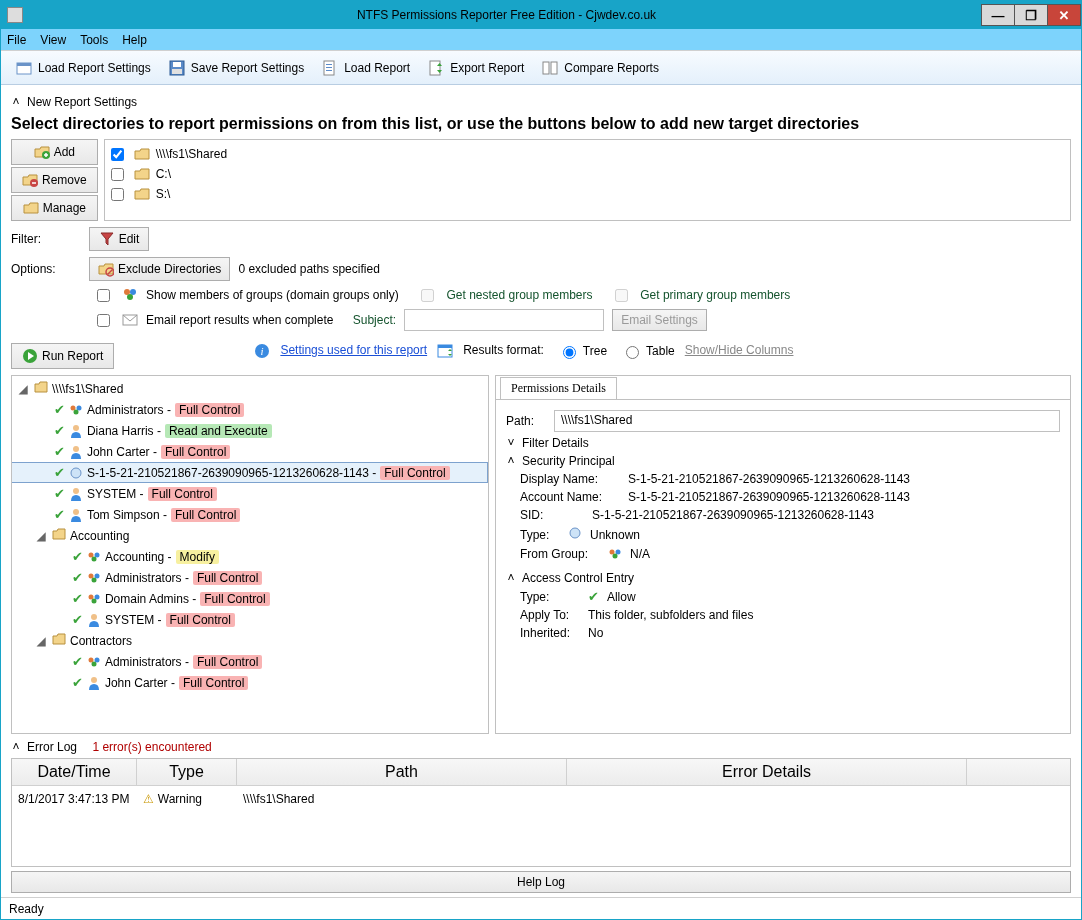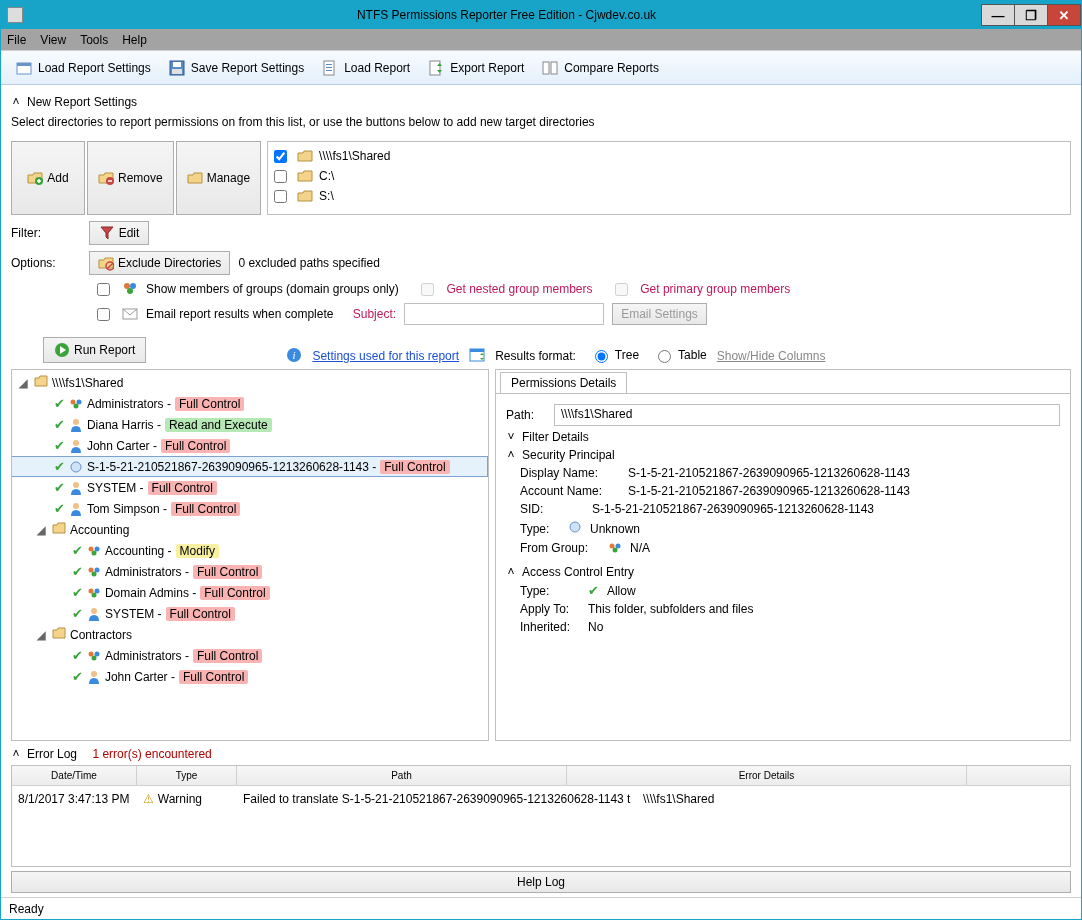--- a/index.html
+++ b/index.html
@@ -4,73 +4,73 @@
 <style>
   * { box-sizing: border-box; }
   html, body { margin:0; padding:0; font-family: "Segoe UI", Tahoma, sans-serif; font-size:12px; color:#000; background:#fff; }
   .window { width:1082px; height:920px; border:1px solid #18a4c8; display:flex; flex-direction:column; background:#fff; }
   .titlebar { height:28px; background:#18a4c8; display:flex; align-items:center; padding:0 0 0 6px; color:#000; }
   .titlebar .app-icon { width:16px; height:16px; background:#ddd; border:1px solid #888; margin-right:8px; }
   .titlebar .title { flex:1; text-align:center; font-size:12px; }
   .titlebar .win-btns { display:flex; }
   .titlebar .win-btn { width:34px; height:22px; border:1px solid #555; background:#d9d9d9; margin-left:-1px; display:flex; align-items:center; justify-content:center; font-weight:bold; font-size:13px; cursor:default; }
   .titlebar .win-btn.close { background:#c8453a; color:#fff; }
-  .menubar { height:22px; background:#a3a3a3; border-bottom:1px solid #d0d0d0; display:flex; align-items:center; padding:0 6px; gap:14px; }
+  .menubar { height:22px; background:#7dd3fc; border-bottom:1px solid #d0d0d0; display:flex; align-items:center; padding:0 6px; gap:14px; }
   .menubar span { cursor:default; }
   .toolbar { height:34px; background:linear-gradient(#f7fbff,#e4f0fb); border-bottom:1px solid #b8cde2; display:flex; align-items:center; padding:0 6px; gap:0; }
   .toolbar .tbtn { display:flex; align-items:center; gap:6px; padding:4px 8px; border:1px solid transparent; border-radius:3px; cursor:default; }
   .tool-icon { width:16px; height:16px; display:inline-flex; align-items:center; justify-content:center; }
   .tool-icon svg { width:16px; height:16px; }
   .body { flex:1; display:flex; flex-direction:column; padding:6px 10px 0 10px; overflow:hidden; }
   .section-header { display:flex; align-items:center; gap:6px; font-size:12px; margin:4px 0; }
   .chevron { width:10px; display:inline-block; text-align:center; cursor:default; }
-  .subtext { font-size:12px; margin:2px 0 12px 0; }
+  .subtext { font-size:16px; margin:2px 0 6px 0;font-weight:bold; }
   .dir-panel { display:flex; gap:6px; }
-  .dir-buttons { display:flex; flex-direction:row; gap:2px; }
+  .dir-buttons { display:flex; flex-direction:column; gap:2px; }
   .btn { border:1px solid #adadad; background:linear-gradient(#f5f5f5,#e8e8e8); padding:4px 10px; min-width:74px; text-align:center; cursor:default; display:flex; align-items:center; justify-content:center; gap:4px; font-size:12px; }
   .btn.small { min-width:60px; padding:3px 8px; }
   .dir-list { flex:1; border:1px solid #c0c0c0; padding:4px 6px; background:#fff; min-height:74px; }
   .dir-row { display:flex; align-items:center; gap:6px; height:20px; }
   .folder-icon { width:16px; height:14px; position:relative; }
   .folder-icon svg { width:16px; height:14px; }
   .row { display:flex; align-items:center; gap:8px; margin-top:6px; }
   .label { width:70px; }
-  .disabled { color:#be185d; }
+  .disabled { color:#14532d; }
   input[type="checkbox"] { margin:0 4px 0 0; }
   input[type="text"].subject { border:1px solid #c0c0c0; height:22px; width:200px; padding:0 4px; background:#fff; }
-  .report-bar { display:flex; align-items:flex-end; gap:10px; margin-top:12px;margin-left:32px; }
+  .report-bar { display:flex; align-items:flex-start; gap:10px; margin-top:12px; }
   .link { color:#1a4fd6; text-decoration:underline; cursor:pointer; }
   .radio { display:inline-flex; align-items:center; gap:4px; margin-left:4px; }
   .split { display:flex; gap:6px; margin-top:6px; flex:1; min-height:0; }
   .tree-pane { width:478px; border:1px solid #c0c0c0; position:relative; display:flex; flex-direction:column; overflow:hidden; }
   .tree-scroll { overflow-y:scroll; overflow-x:hidden; flex:1; padding:2px 0; }
   .tree-row { display:flex; align-items:center; gap:4px; height:21px; padding-right:6px; white-space:nowrap; cursor:default; }
   .tree-row.selected { background:#e5f1fb; border:1px solid #7da2ce; margin-left:-1px; }
   .tw { width:14px; text-align:center; color:#666; cursor:default; }
   .check-icon { color:#3aa33a; font-size:13px; }
   .grp-icon, .user-icon { width:14px; height:14px; display:inline-block; }
   .grp-icon svg, .user-icon svg, .sid-icon svg, .folder2 svg { width:14px; height:14px; }
   .perm { padding:0 4px; border-radius:2px; }
   .perm.full { background:#f9b3b3; }
   .perm.read { background:#b6e8b6; }
   .perm.modify { background:#f7f0a0; }
   .details-pane { flex:1; border:1px solid #c0c0c0; display:flex; flex-direction:column; position:relative; overflow:hidden; }
-  .tab-strip { height:24px; display:flex; align-items:center; border-bottom:1px solid #c0c0c0; padding-left:4px; }
+  .tab-strip { height:24px; display:flex; align-items:flex-start; border-bottom:1px solid #c0c0c0; padding-left:4px;font-family:Liberation Serif, serif; }
   .tab { border:1px solid #c0c0c0; border-bottom:none; padding:3px 10px; background:#fff; font-size:12px; position:relative; top:1px; }
   .details-body { flex:1; overflow-y:scroll; padding:6px 10px; }
   .drow { display:flex; align-items:center; gap:8px; margin:4px 0; }
   .dlabel { width:90px; }
   .dlabel2 { width:100px; }
   .pathbox { flex:1; border:1px solid #c0c0c0; height:22px; padding:2px 6px; background:#fff; }
   .error-section { margin-top:6px; }
   .error-header { display:flex; align-items:center; gap:6px; }
   .error-count { color:#b00000; }
   .error-table { border:1px solid #c0c0c0; margin-top:4px; }
   .error-head { display:flex; background:linear-gradient(#f7f7f7,#ececec); border-bottom:1px solid #d0d0d0; }
-  .eh { border-right:1px solid #d0d0d0; padding:4px 6px; text-align:center; font-size:10px; }
+  .eh { border-right:1px solid #d0d0d0; padding:4px 6px; text-align:center; font-size:16px; }
   .error-row { display:flex; padding:4px 0; }
   .ec { padding:2px 6px; font-size:12px; white-space:nowrap; overflow:hidden; }
   .status-bar { height:22px; border-top:1px solid #d0d0d0; padding:2px 8px; display:flex; align-items:center; font-size:12px; margin-top:auto; }
   .warn-icon { color:#c89600; margin-right:4px; }
   .savelog-wrap { padding:4px 0; }
 </style>
 </head>
 <body>
 
 <div class="window">
@@ -533,21 +533,20 @@
           <div class="eh" style="width:125px">Date/Time</div>
           <div class="eh" style="width:100px">Type</div>
           <div class="eh" style="width:330px">Path</div>
           <div class="eh" style="width:400px">Error Details</div>
           <div class="eh" style="flex:1;border-right:none"></div>
         </div>
         <div style="height:80px">
           <div class="error-row">
             <div class="ec" style="width:125px">8/1/2017 3:47:13 PM</div>
             <div class="ec" style="width:100px"><span class="warn-icon">⚠</span><span>Warning</span></div>
-            <div class="ec" style="width:400px">Failed to translate S-1-5-21-210521867-2639090965-1213260628-1143 t</div>
             <div class="ec" style="width:330px">\\\\fs1\Shared</div>
           </div>
         </div>
       </div>
       <div class="savelog-wrap">
         <div class="btn small" style="min-width:70px">
           <span>Help Log</span>
         </div>
       </div>
     </div>

